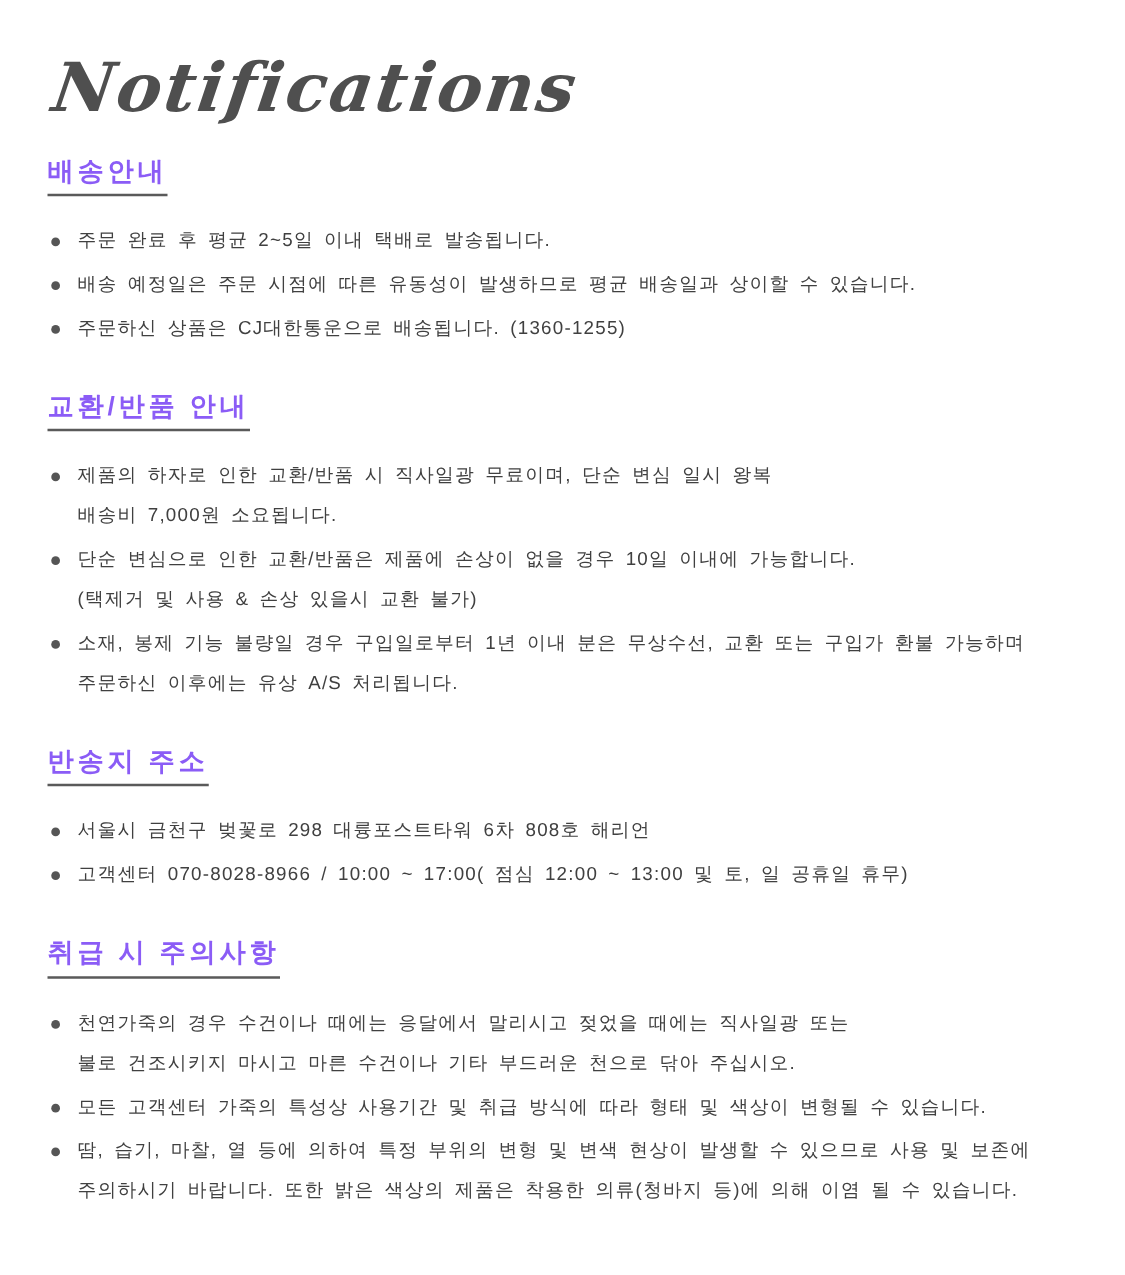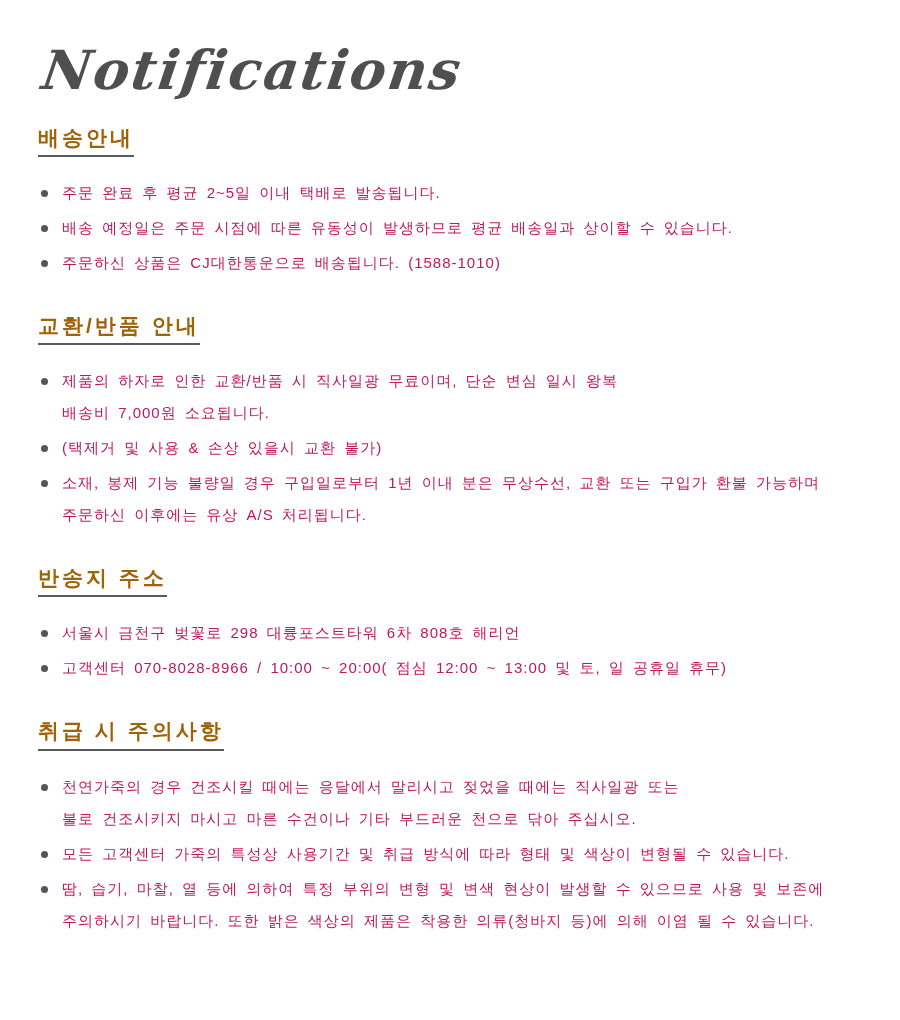--- a/index.html
+++ b/index.html
@@ -33,40 +33,40 @@
     display: inline-block;
   }
   section.notice-section {
     margin-bottom: 34px;
   }
   .section-heading {
     display: inline-block;
     margin: 0 0 20px 0;
     font-size: 21px;
     font-weight: bold;
-    color: #a16207;
+    color: #8b5cf6;
     letter-spacing: 3px;
     padding-bottom: 5px;
     border-bottom: 2px solid #5a5a5a;
     line-height: 1.2;
   }
   ul.notice-list {
     list-style: none;
     margin: 0;
     padding: 0;
   }
   ul.notice-list li {
     position: relative;
     padding-left: 24px;
     margin-bottom: 3px;
     font-size: 15px;
     line-height: 32px;
     letter-spacing: 1px;
     word-spacing: 3px;
-    color: #be185d;
+    color: #404040;
   }
   .bullet-dot {
     position: absolute;
     left: 3px;
     top: 13px;
     width: 7px;
     height: 7px;
     border-radius: 50%;
     background: #555555;
   }
@@ -88,68 +88,69 @@
       <li>
         <span class="bullet-dot"></span>
         <span class="notice-line">주문 완료 후 평균 2~5일 이내 택배로 발송됩니다.</span>
       </li>
       <li>
         <span class="bullet-dot"></span>
         <span class="notice-line">배송 예정일은 주문 시점에 따른 유동성이 발생하므로 평균 배송일과 상이할 수 있습니다.</span>
       </li>
       <li>
         <span class="bullet-dot"></span>
-        <span class="notice-line">주문하신 상품은 CJ대한통운으로 배송됩니다. (1588-1010)</span>
+        <span class="notice-line">주문하신 상품은 CJ대한통운으로 배송됩니다. (1360-1255)</span>
       </li>
     </ul>
   </section>
 
   
   <section class="notice-section">
     <h2 class="section-heading">교환/반품 안내</h2>
     <ul class="notice-list">
       <li>
         <span class="bullet-dot"></span>
         <span class="notice-line">제품의 하자로 인한 교환/반품 시 직사일광 무료이며, 단순 변심 일시 왕복</span>
         <span class="notice-line">배송비 7,000원 소요됩니다.</span>
       </li>
       <li>
         <span class="bullet-dot"></span>
+        <span class="notice-line">단순 변심으로 인한 교환/반품은 제품에 손상이 없을 경우 10일 이내에 가능합니다.</span>
         <span class="notice-line">(택제거 및 사용 &amp; 손상 있을시 교환 불가)</span>
       </li>
       <li>
         <span class="bullet-dot"></span>
         <span class="notice-line">소재, 봉제 기능 불량일 경우 구입일로부터 1년 이내 분은 무상수선, 교환 또는 구입가 환불 가능하며</span>
         <span class="notice-line">주문하신 이후에는 유상 A/S 처리됩니다.</span>
       </li>
     </ul>
   </section>
 
   
   <section class="notice-section">
     <h2 class="section-heading">반송지 주소</h2>
     <ul class="notice-list">
       <li>
         <span class="bullet-dot"></span>
         <span class="notice-line">서울시 금천구 벚꽃로 298 대륭포스트타워 6차 808호 해리언</span>
       </li>
       <li>
         <span class="bullet-dot"></span>
-        <span class="notice-line">고객센터 070-8028-8966 / 10:00 ~ 20:00( 점심 12:00 ~ 13:00 및 토, 일 공휴일 휴무)</span>
+        <span class="notice-line">고객센터 070-8028-8966 / 10:00 ~ 17:00( 점심 12:00 ~ 13:00 및 토, 일 공휴일 휴무)</span>
       </li>
     </ul>
   </section>
 
   
   <section class="notice-section">
     <h2 class="section-heading">취급 시 주의사항</h2>
     <ul class="notice-list">
       <li>
         <span class="bullet-dot"></span>
-        <span class="notice-line">천연가죽의 경우 건조시킬 때에는 응달에서 말리시고 젖었을 때에는 직사일광 또는</span>
+        <span class="notice-line">천연가죽의 경우 수건이나 때에는 응달에서 말리시고 젖었을 때에는 직사일광 또는</span>
         <span class="notice-line">불로 건조시키지 마시고 마른 수건이나 기타 부드러운 천으로 닦아 주십시오.</span>
       </li>
       <li>
         <span class="bullet-dot"></span>
         <span class="notice-line">모든 고객센터 가죽의 특성상 사용기간 및 취급 방식에 따라 형태 및 색상이 변형될 수 있습니다.</span>
       </li>
       <li>
         <span class="bullet-dot"></span>
         <span class="notice-line">땀, 습기, 마찰, 열 등에 의하여 특정 부위의 변형 및 변색 현상이 발생할 수 있으므로 사용 및 보존에</span>
         <span class="notice-line">주의하시기 바랍니다. 또한 밝은 색상의 제품은 착용한 의류(청바지 등)에 의해 이염 될 수 있습니다.</span>

